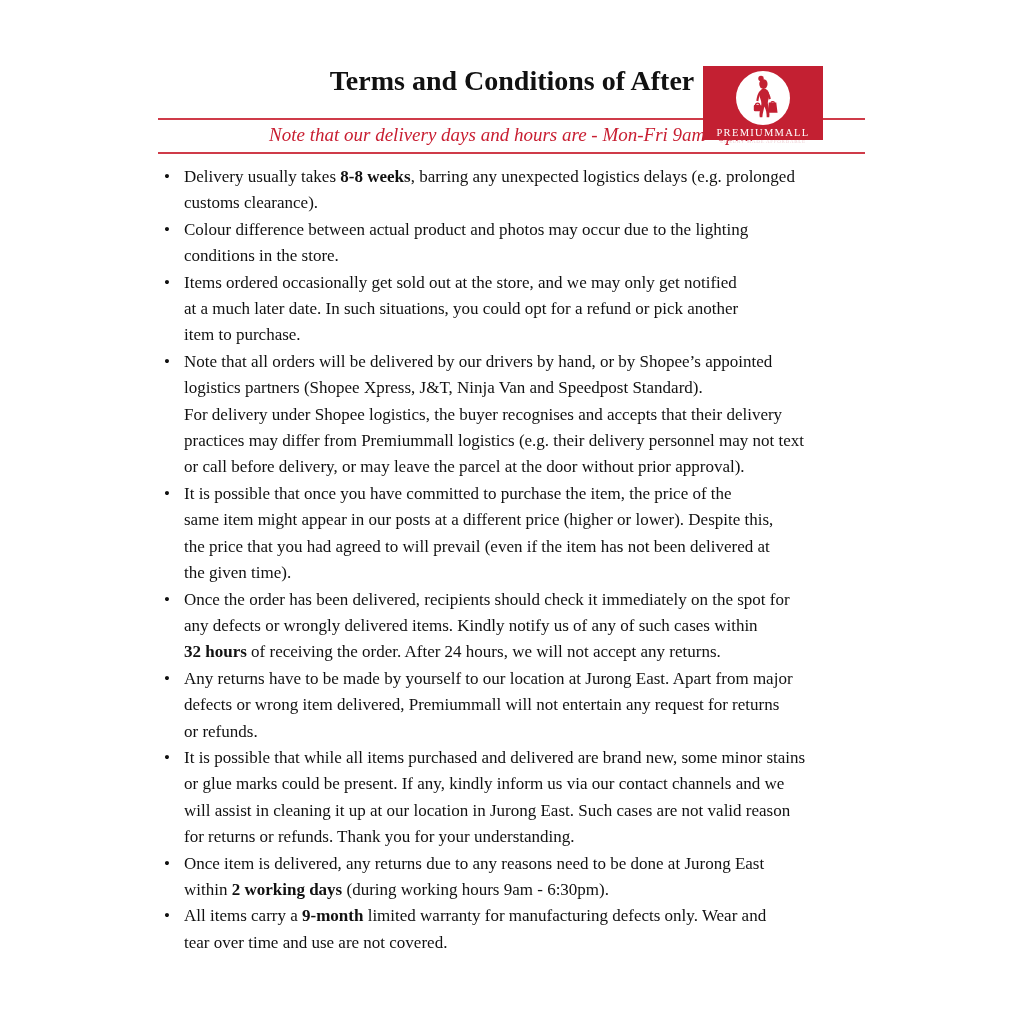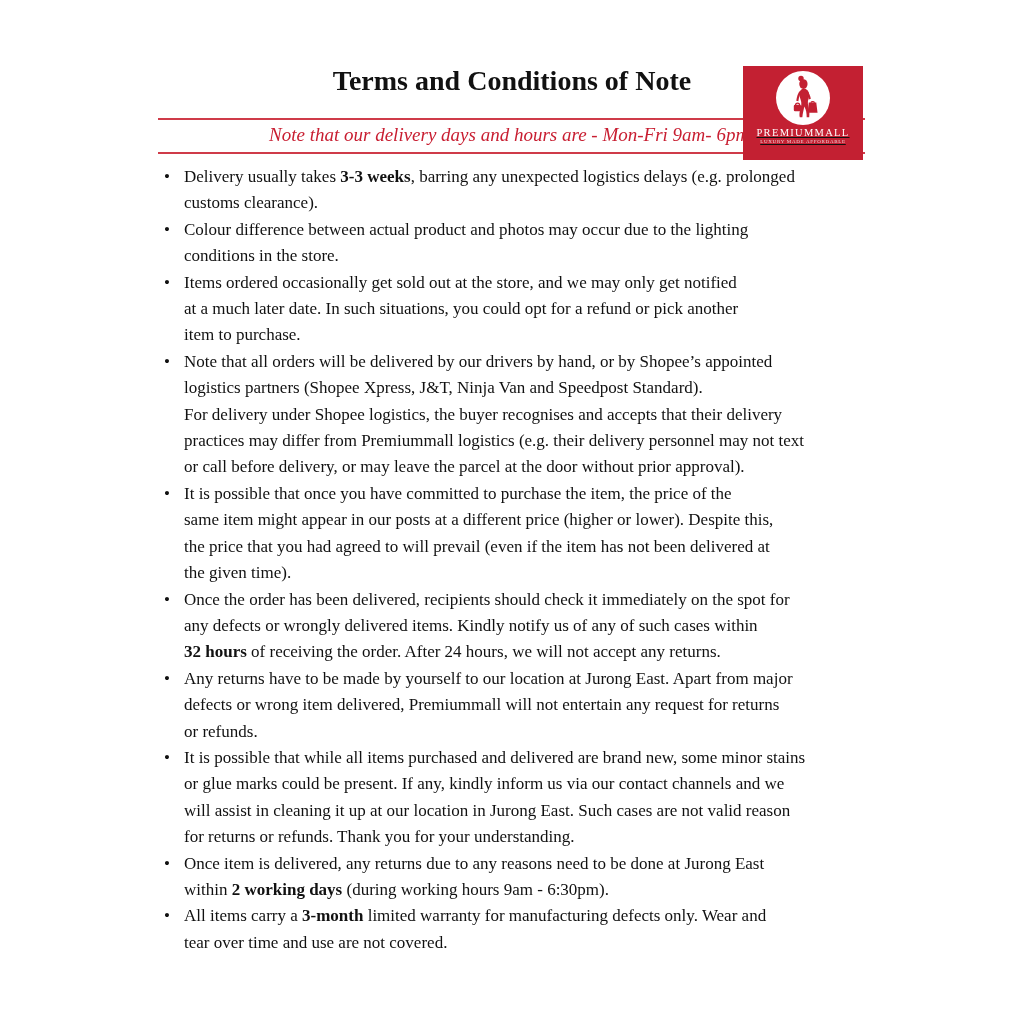--- a/index.html
+++ b/index.html
@@ -9,24 +9,23 @@
     background: #ffffff;
     font-family: "Liberation Serif", "DejaVu Serif", serif;
     color: #111111;
     position: relative;
     overflow: hidden;
   }
   .page { position: relative; width: 1024px; height: 1024px; background: #fff; }
 
   
   .logo {
-    position: absolute; left: 743px; top: 0; width: 120px; height: 94px;
+    position: absolute; left: 703px; top: 0; width: 120px; height: 74px;
     background: #c32032;
     text-align: center;
-    text-decoration: underline;
   }
   .logo-circle {
     width: 54px; height: 54px; margin: 5px auto 0;
     background: #ffffff; border-radius: 50%;
     display: flex; align-items: center; justify-content: center;
     overflow: hidden;
   }
   .logo-circle svg { display: block; }
   .logo-wordmark {
     margin-top: 2px;
@@ -118,32 +117,32 @@
 
           <path d="M37.2 35.5 L46.6 35.5 L48.2 48.5 L36 48.5 Z"></path>
           <path d="M39.6 35.8 A 3.2 3.2 0 0 1 44.6 35.8" fill="none" stroke="#c32032" stroke-width="1.4"></path>
         </g>
       </svg>
     </div>
     <div class="logo-wordmark">PREMIUMMALL</div>
     <div class="logo-tagline">LUXURY MADE AFFORDABLE</div>
   </div>
 
-  <h1 class="page-title">Terms and Conditions of Note</h1>
+  <h1 class="page-title">Terms and Conditions of After</h1>
 
   <div class="notice">
     <span class="notice-text">Note that our delivery days and hours are - Mon-Fri 9am- 6pm.</span>
   </div>
 
   <ul class="terms" id="terms-list">
-      <li>Delivery usually takes <b>3-3 weeks</b>, barring any unexpected logistics delays (e.g. prolonged<br>customs clearance).</li>
+      <li>Delivery usually takes <b>8-8 weeks</b>, barring any unexpected logistics delays (e.g. prolonged<br>customs clearance).</li>
       <li>Colour difference between actual product and photos may occur due to the lighting<br>conditions in the store.</li>
       <li>Items ordered occasionally get sold out at the store, and we may only get notified<br>at a much later date. In such situations, you could opt for a refund or pick another<br>item to purchase.</li>
       <li>Note that all orders will be delivered by our drivers by hand, or by Shopee’s appointed<br>logistics partners (Shopee Xpress, J&amp;T, Ninja Van and Speedpost Standard).<br>For delivery under Shopee logistics, the buyer recognises and accepts that their delivery<br>practices may differ from Premiummall logistics (e.g. their delivery personnel may not text<br>or call before delivery, or may leave the parcel at the door without prior approval).</li>
       <li>It is possible that once you have committed to purchase the item, the price of the<br>same item might appear in our posts at a different price (higher or lower). Despite this,<br>the price that you had agreed to will prevail (even if the item has not been delivered at<br>the given time).</li>
       <li>Once the order has been delivered, recipients should check it immediately on the spot for<br>any defects or wrongly delivered items. Kindly notify us of any of such cases within<br><b>32 hours</b> of receiving the order. After 24 hours, we will not accept any returns.</li>
       <li>Any returns have to be made by yourself to our location at Jurong East. Apart from major<br>defects or wrong item delivered, Premiummall will not entertain any request for returns<br>or refunds.</li>
       <li>It is possible that while all items purchased and delivered are brand new, some minor stains<br>or glue marks could be present. If any, kindly inform us via our contact channels and we<br>will assist in cleaning it up at our location in Jurong East. Such cases are not valid reason<br>for returns or refunds. Thank you for your understanding.</li>
       <li>Once item is delivered, any returns due to any reasons need to be done at Jurong East<br>within <b>2 working days</b> (during working hours 9am - 6:30pm).</li>
-      <li>All items carry a <b>3-month</b> limited warranty for manufacturing defects only. Wear and<br>tear over time and use are not covered.</li>
+      <li>All items carry a <b>9-month</b> limited warranty for manufacturing defects only. Wear and<br>tear over time and use are not covered.</li>
     </ul>
 
 </div>
 
 </body></html>

